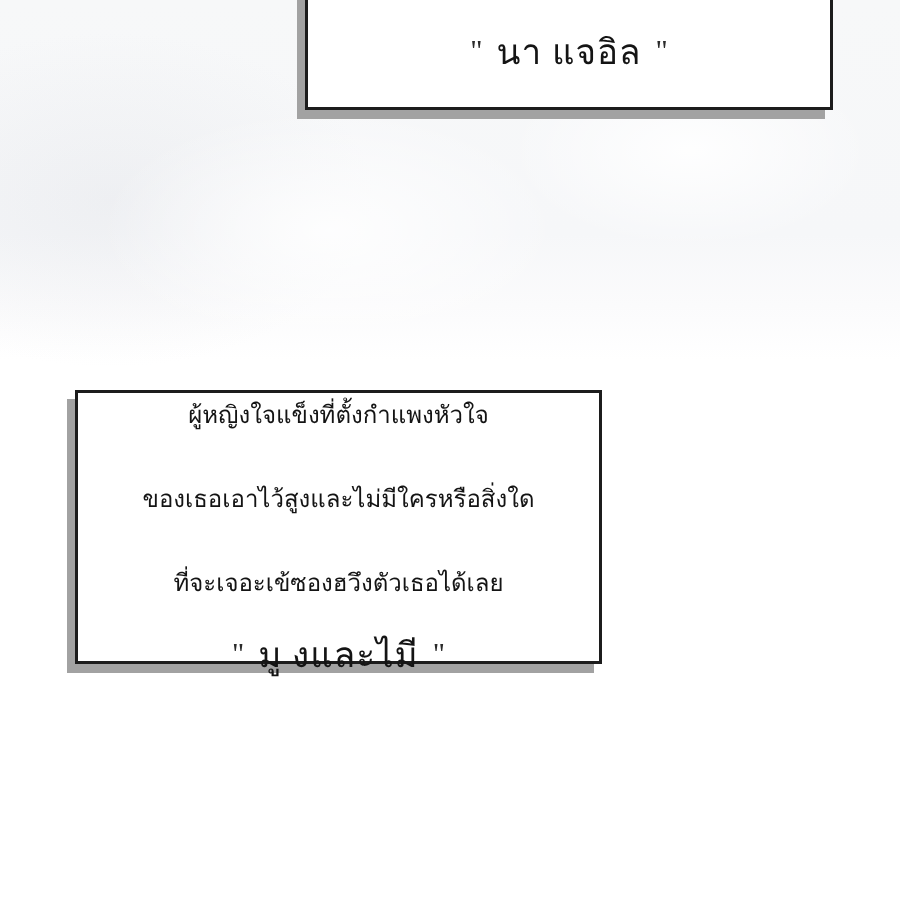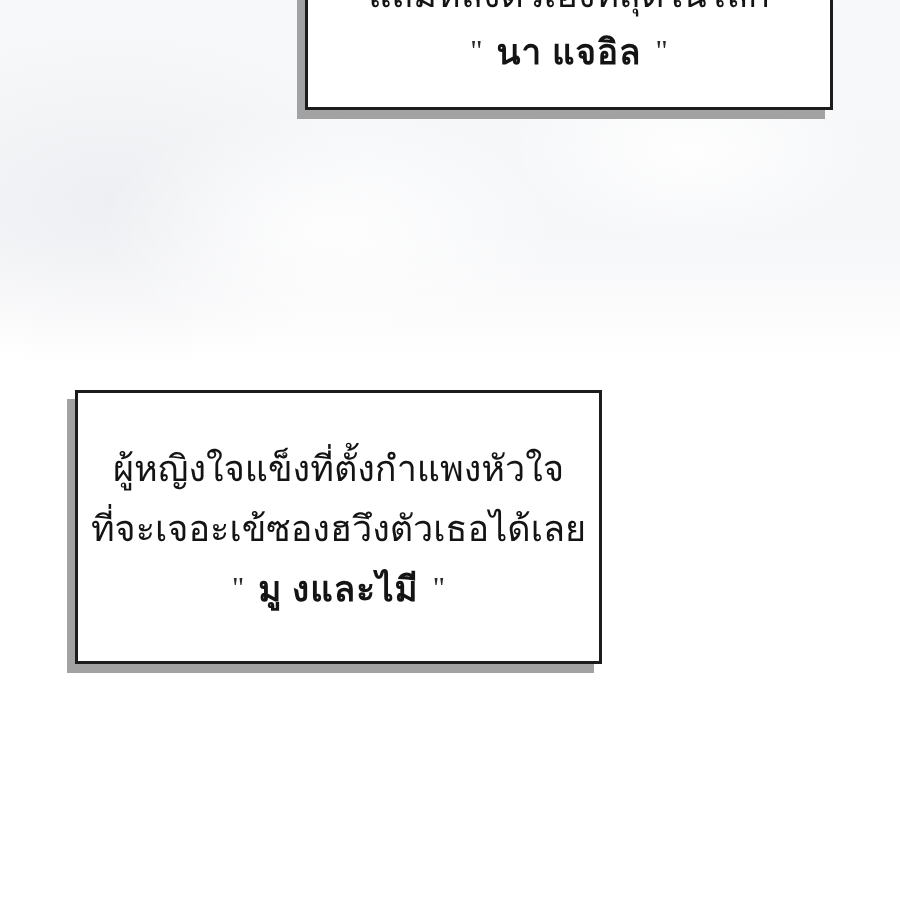--- a/index.html
+++ b/index.html
@@ -41,60 +41,61 @@
   }
   .quote-box.bottom {
     left: 75px;
     top: 390px;
     width: 527px;
     height: 274px;
     justify-content: center;
     padding: 6px 10px;
   }
   .q-line {
-    margin: 4px;
-    font-size: 36px;
+    margin: 16px;
+    font-size: 24px;
     line-height: 52px;
     white-space: nowrap;
   }
   .quote-box.top .q-line {
     line-height: 46px;
   }
   .q-name-line {
     margin: 2px 0 0 0;
     font-size: 35px;
     line-height: 52px;
     white-space: nowrap;
   }
   .q-name-line .qm {
     font-weight: 400;
     font-size: 30px;
     color: #2a2a2a;
     margin: 0 14px;
     vertical-align: 4px;
   }
   .q-name-line .nm {
-    font-weight: 700;
+    font-weight: 400;
     letter-spacing: 1px;
     text-align: right;
   }
 </style>
 </head>
 <body>
 
 <div class="page">
 
   <section class="quote-box top">
     <p class="q-line">แถมหลงตัวเองที่สุดในโลก</p>
     <p class="q-name-line">
       <span class="qm">"</span><span class="nm">นา แจอิล</span><span class="qm">"</span>
     </p>
   </section>
 
   <section class="quote-box bottom">
     <p class="q-line">ผู้หญิงใจแข็งที่ตั้งกำแพงหัวใจ</p>
+    <p class="q-line">ของเธอเอาไว้สูงและไม่มีใครหรือสิ่งใด</p>
     <p class="q-line">ที่จะเจอะเข้ซองฮวึงตัวเธอได้เลย</p>
     <p class="q-name-line">
       <span class="qm">"</span><span class="nm">มู งและไมี</span><span class="qm">"</span>
     </p>
   </section>
 
 </div>
 
 </body></html>

